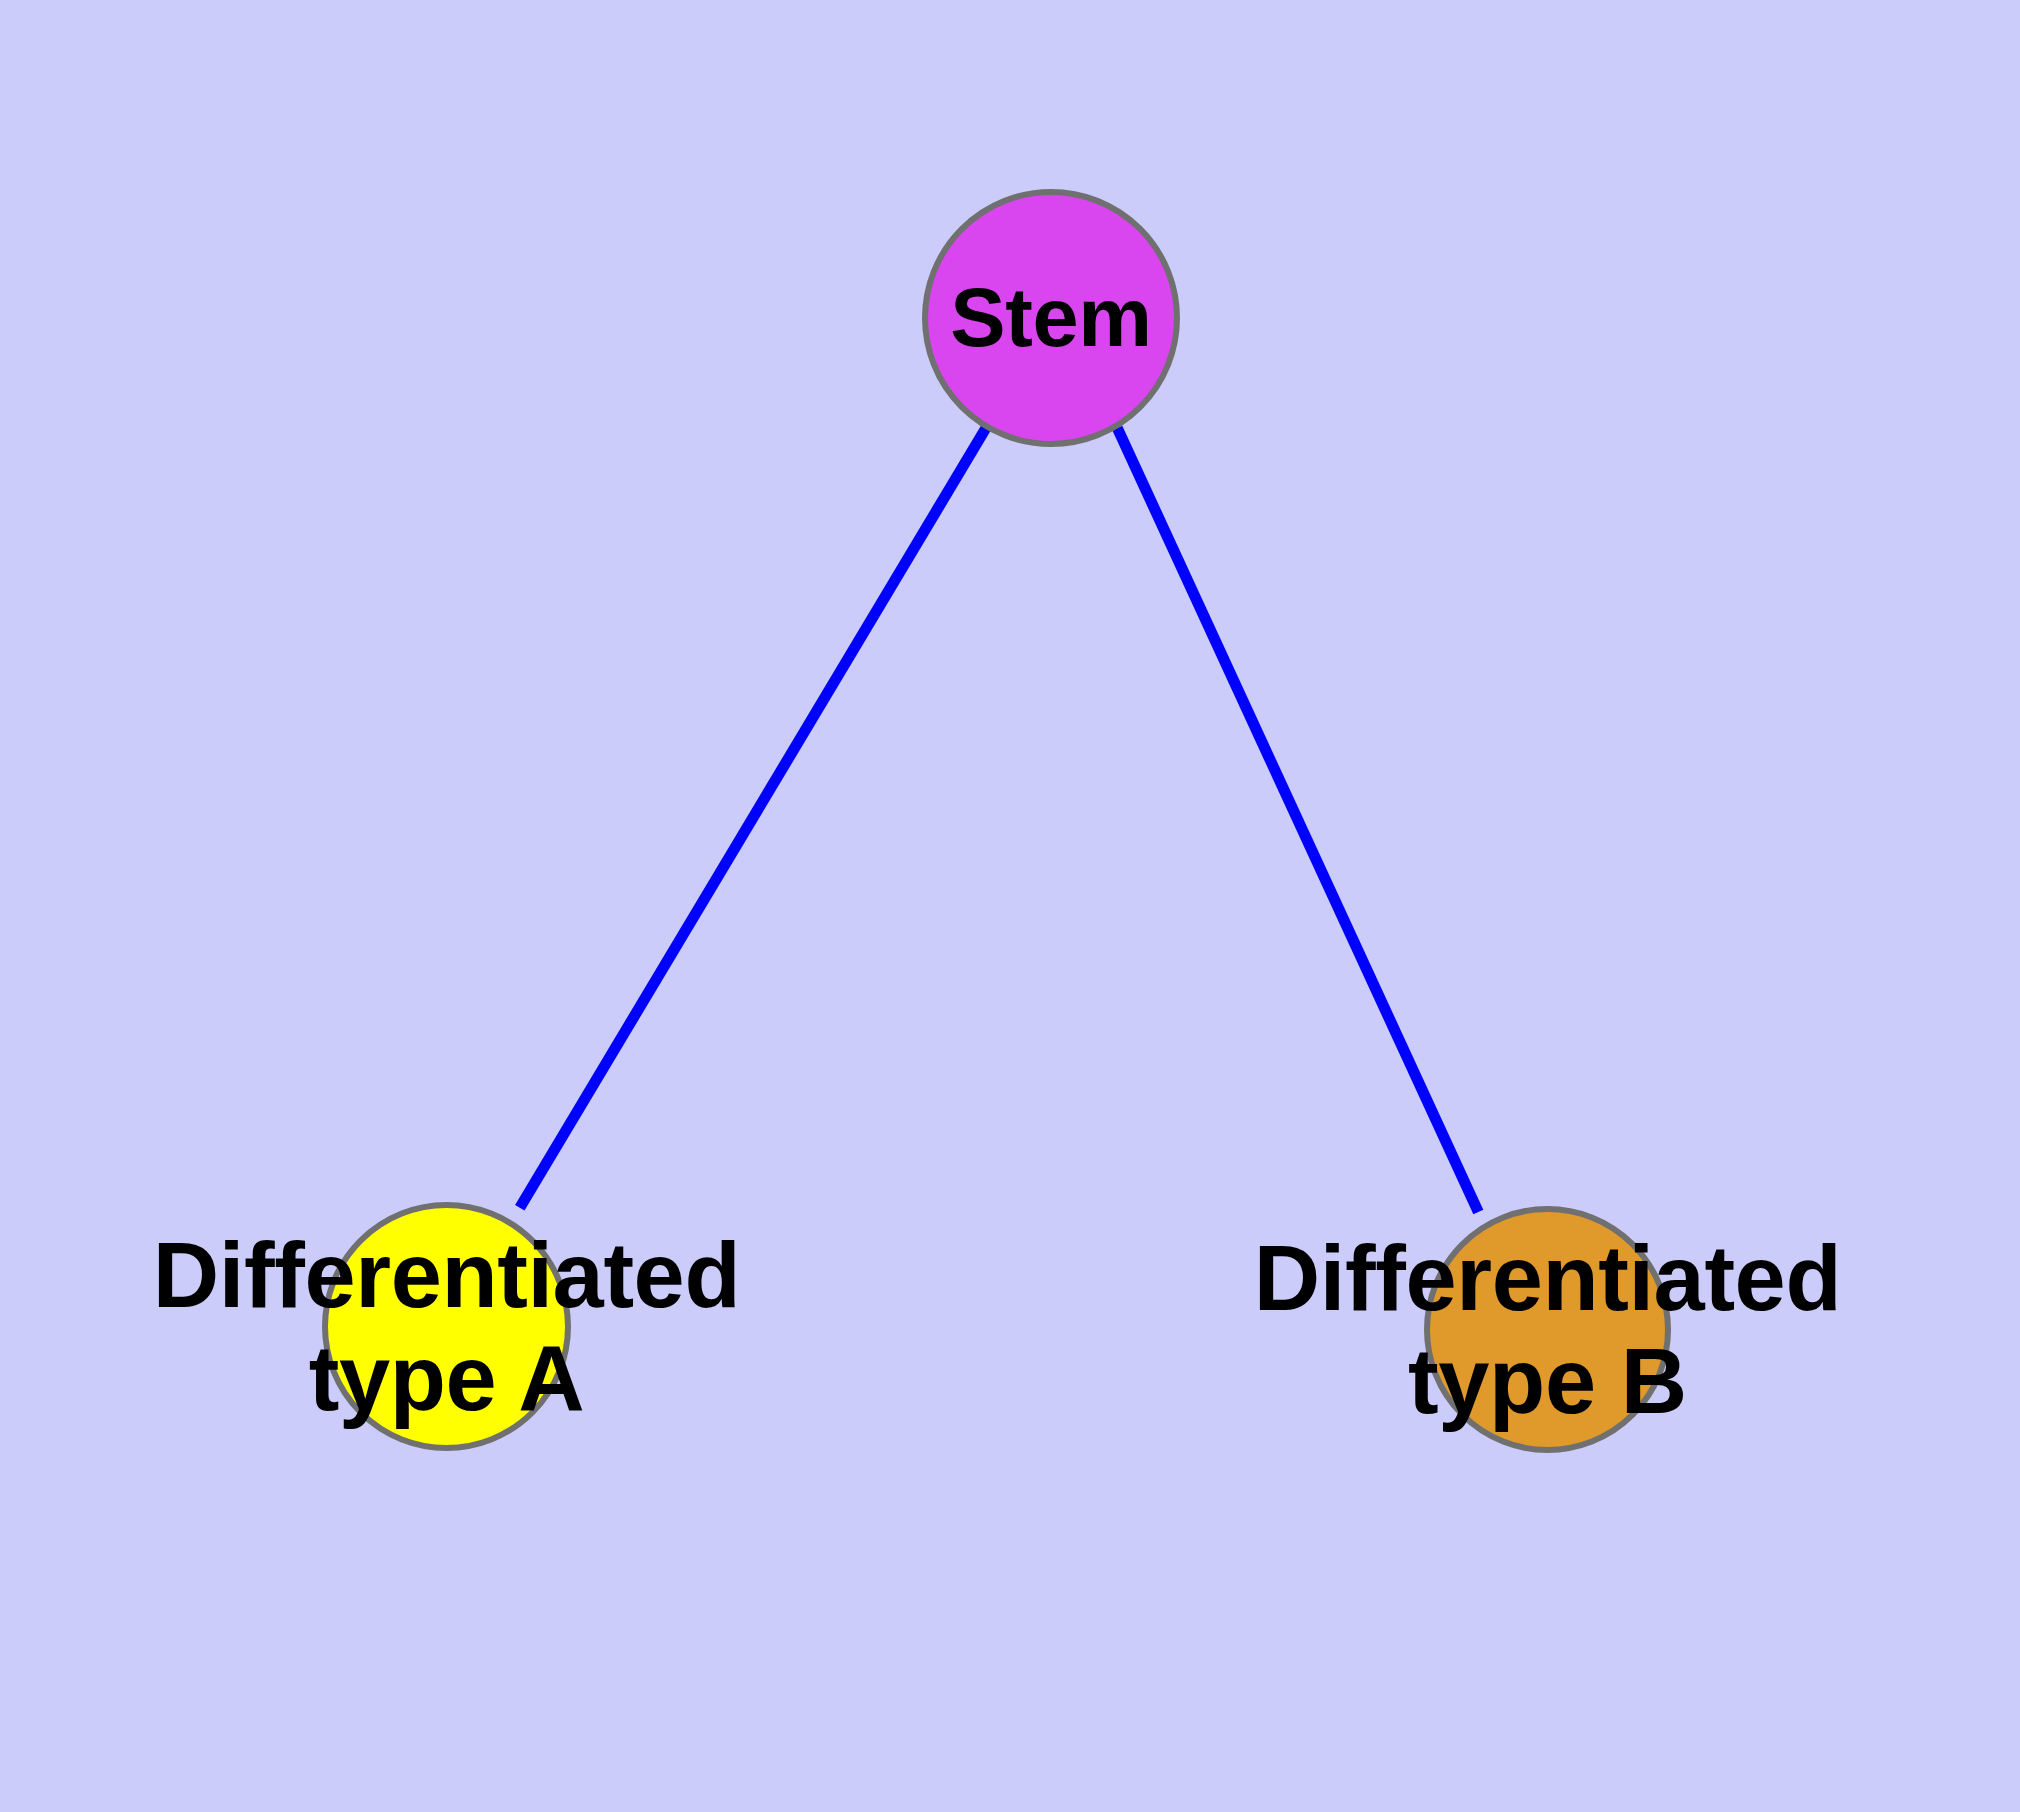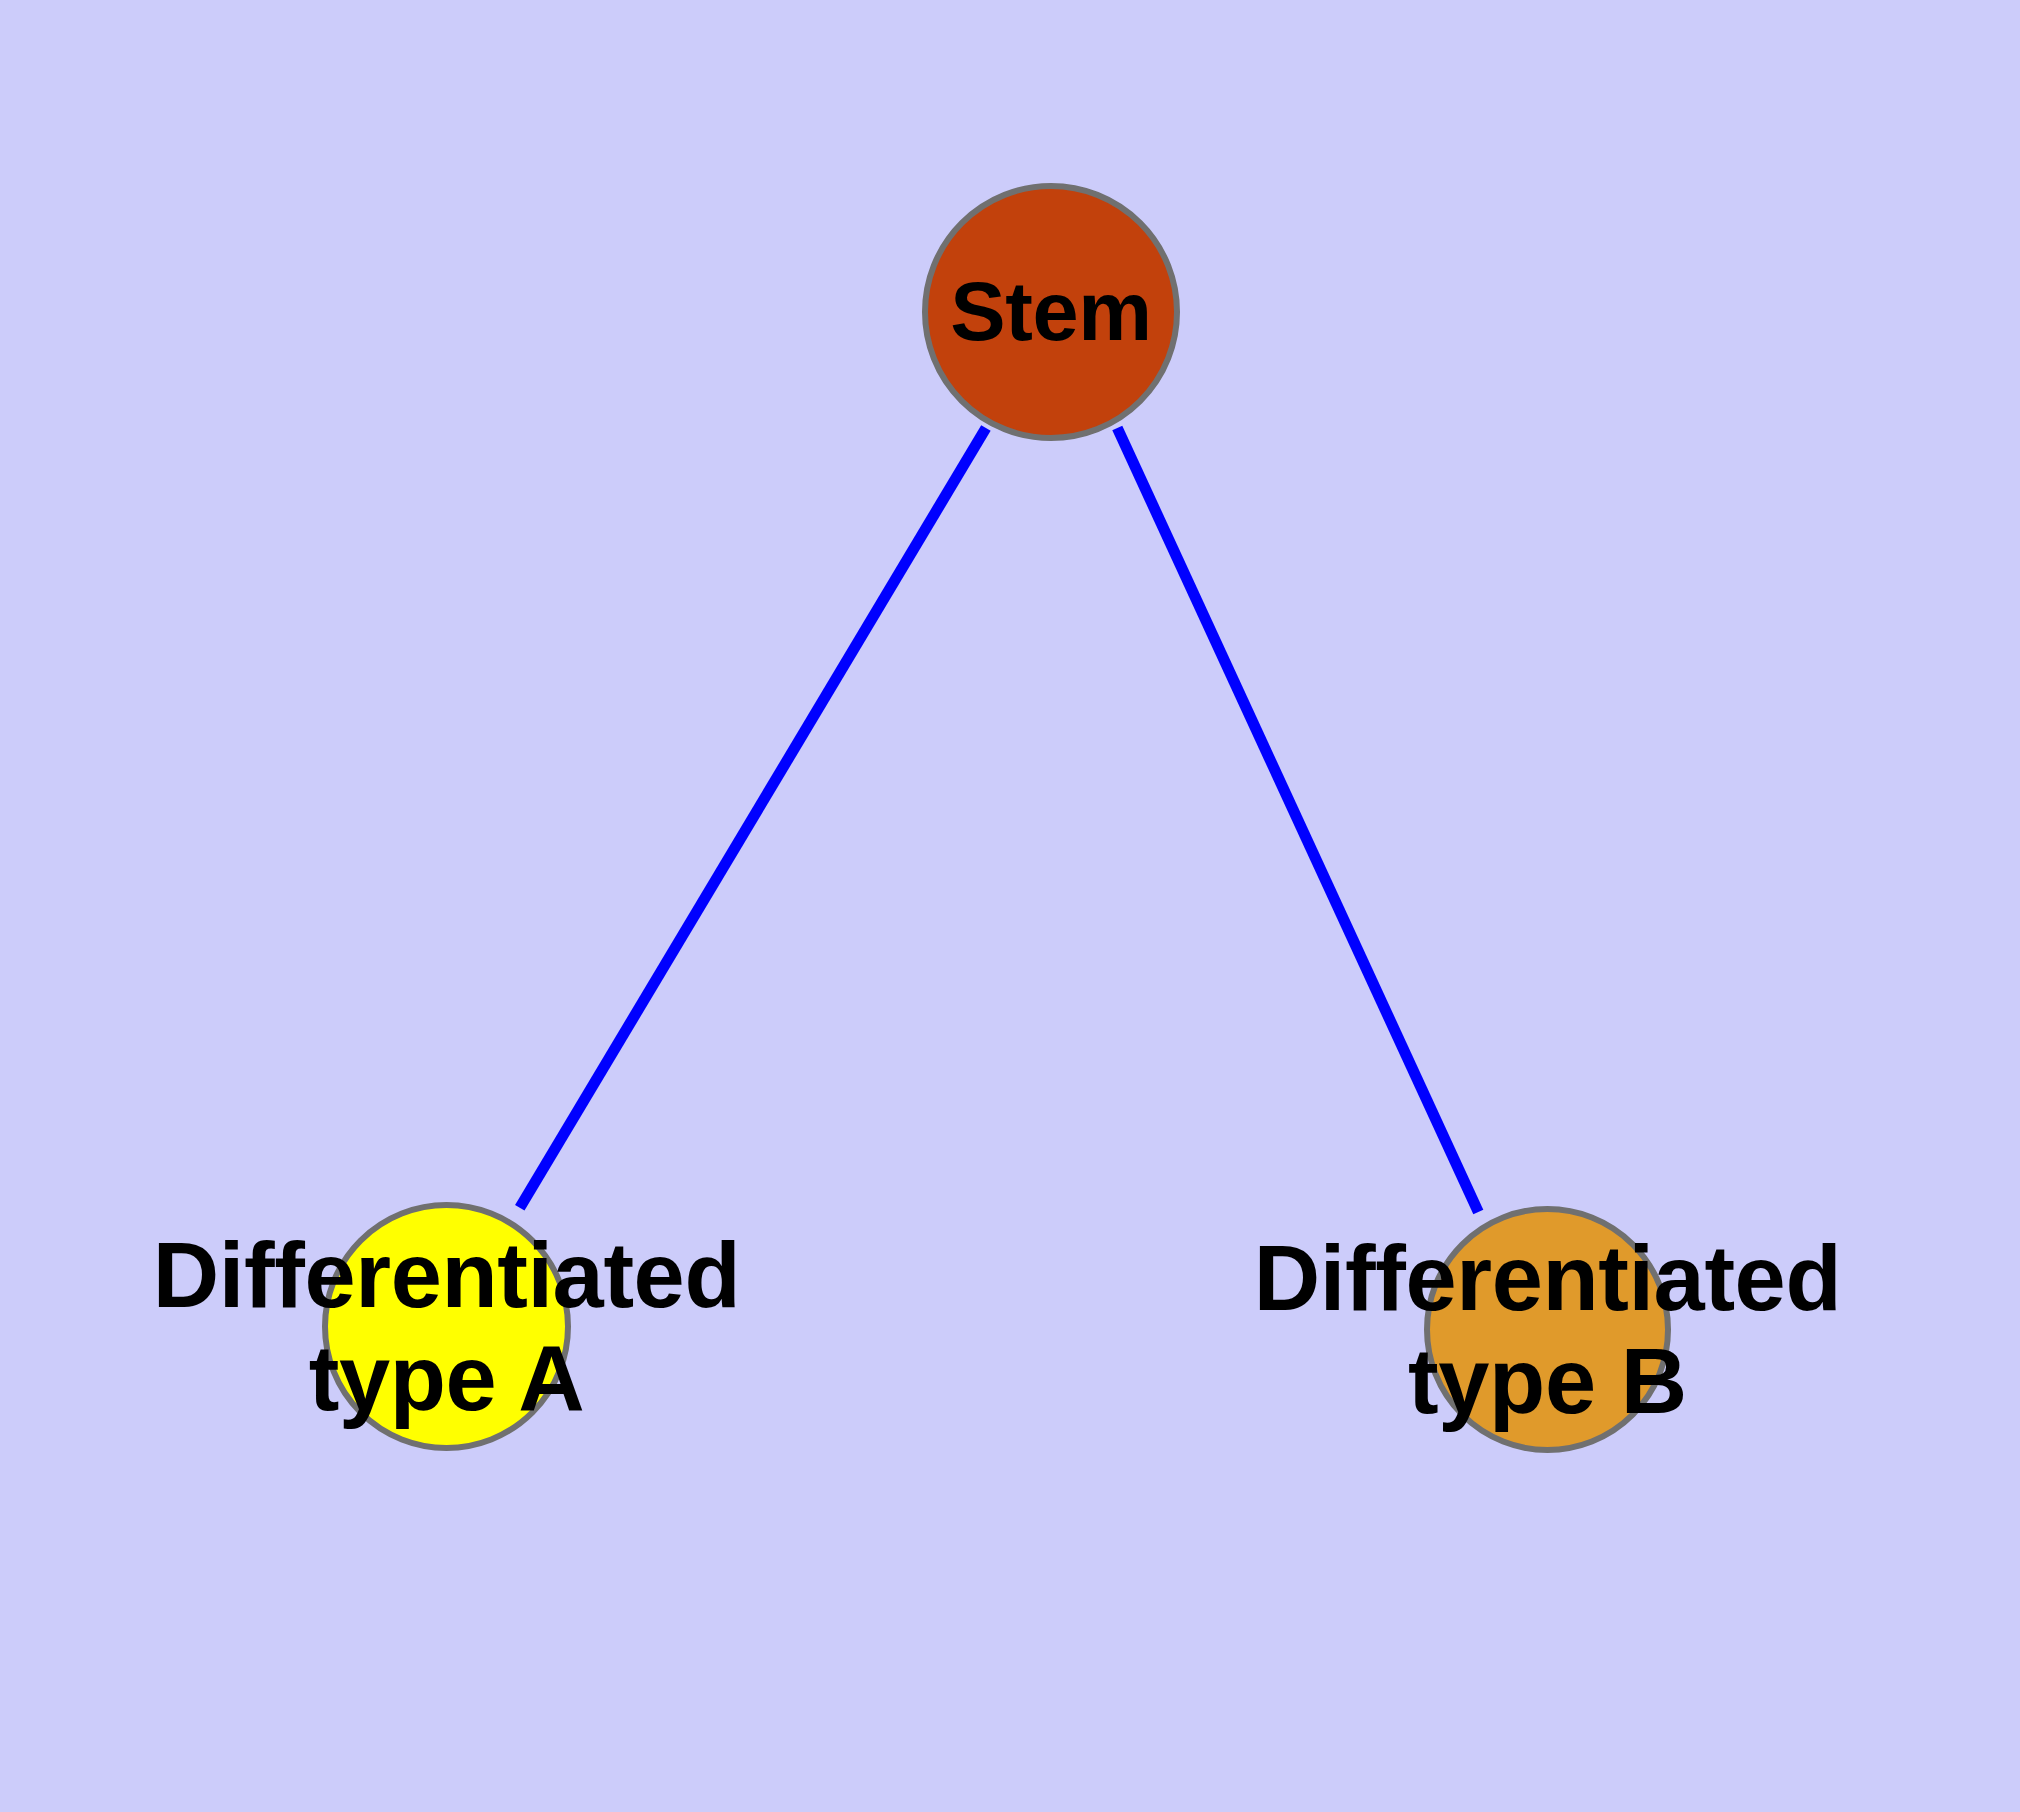--- a/index.html
+++ b/index.html
@@ -68,21 +68,21 @@
 
 <div id="canvas">
 
   <div id="bg-rect" style="background: rgb(204, 204, 250);"></div>
 
   <svg id="edge-layer" viewBox="0 0 2384 2138" xmlns="http://www.w3.org/2000/svg">
     <line id="edge-0" stroke="#0000ff" stroke-width="13" stroke-linecap="butt" x1="1163" y1="505" x2="613" y2="1425"></line>
     <line id="edge-1" stroke="#0000ff" stroke-width="13" stroke-linecap="butt" x1="1318" y1="505" x2="1744" y2="1430"></line>
   </svg>
 
-  <div class="graph-node" id="node-stem" style="left: 922px; top: 183px; width: 258px; height: 258px; background: #c2410c; border-color: rgb(112, 112, 112);">
+  <div class="graph-node" id="node-stem" style="left: 922px; top: 189px; width: 258px; height: 258px; background: #d946ef; border-color: rgb(112, 112, 112);">
     <span class="node-label">Stem</span>
   </div>
 
   <div class="graph-node" id="node-diff-a" style="left: 322px; top: 1202px; width: 249px; height: 249px; background: rgb(255, 255, 0); border-color: rgb(112, 112, 112);">
     <span class="node-label">Differentiated
 type A</span>
   </div>
 
   <div class="graph-node" id="node-diff-b" style="left: 1424px; top: 1206px; width: 247px; height: 247px; background: rgb(224, 154, 43); border-color: rgb(112, 112, 112);">
     <span class="node-label">Differentiated

